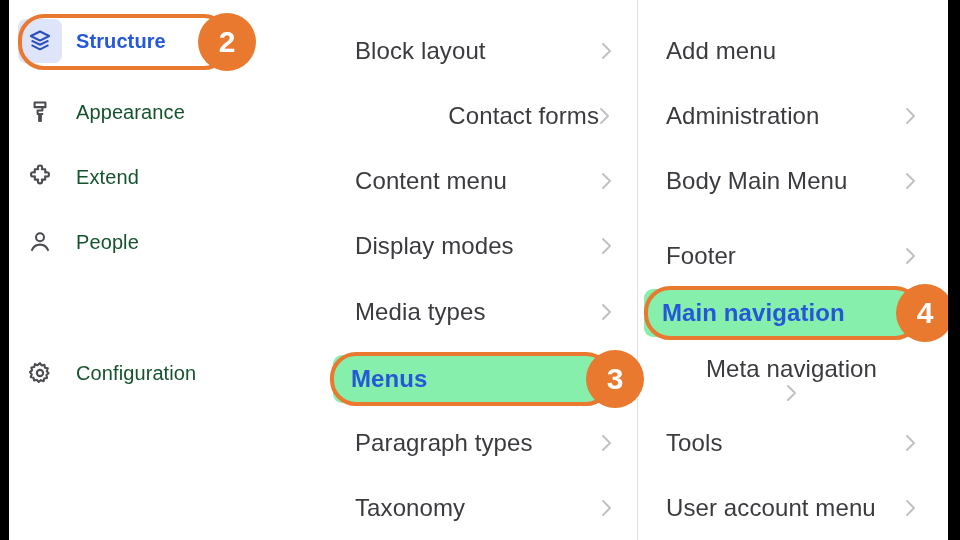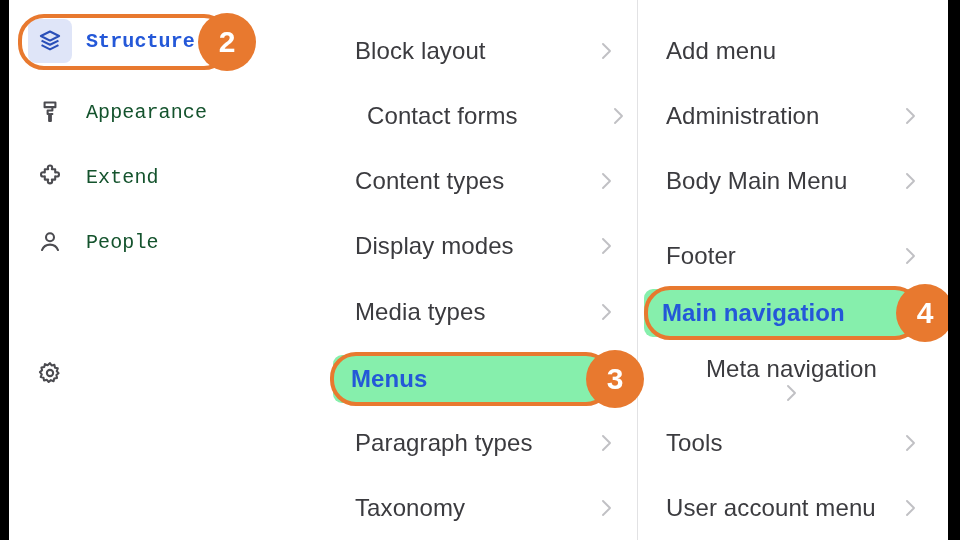--- a/index.html
+++ b/index.html
@@ -52,25 +52,24 @@
   .row {
     position: absolute;
     display: flex;
     align-items: center;
     box-sizing: border-box;
     height: 46px;
   }
 
   
   .nav-row {
-    left: 11px;
+    left: 1px;
     width: 250px;
     padding: 0 0 0 8px;
     border-radius: 8px;
-    font-family: Liberation Mono, monospace;
   }
   .nav-icon {
     width: 44px;
     min-width: 44px;
     height: 44px;
     display: flex;
     align-items: center;
     justify-content: center;
     border-radius: 8px;
   }
@@ -198,45 +197,46 @@
       </div>
 
 
       <div class="row nav-row" style="top:350px;">
         <span class="nav-icon">
           <svg width="26" height="26" viewBox="0 0 24 24" aria-hidden="true">
             <circle class="icon-stroke" cx="12" cy="12" r="2.9"></circle>
             <path class="icon-stroke" d="M12 2.9l1.5 2.2 2.6-.6.5 2.6 2.6.6-1 2.5 1.7 2-2 1.7.6 2.6-2.6.5-.6 2.6-2.5-1-2 1.7-1.7-2-2.6.6-.5-2.6-2.6-.6 1-2.5-1.7-2 2-1.7-.6-2.6 2.6-.5.6-2.6 2.5 1z"></path>
           </svg>
         </span>
+        <span class="nav-label">Configuration</span>
       </div>
     </div>
 
     <div class="panel panel-2">
 
       <div class="row menu-row" style="top:28px; left:8px; width:292px;">
         <span class="menu-label">Block layout</span>
         <span class="chev">
           <svg width="12" height="20" viewBox="0 0 12 20">
               <path d="M2 3l7 7-7 7" fill="none" stroke="#b6b6ba" stroke-width="1.9" stroke-linecap="round" stroke-linejoin="round"></path>
             </svg>
         </span>
       </div>
 
-      <div class="row menu-row" style="top:93px; left:20px; width:292px;">
+      <div class="row menu-row" style="top:93px; left:6px; width:292px;justify-content:flex-end;">
         <span class="menu-label">Contact forms</span>
         <span class="chev">
           <svg width="12" height="20" viewBox="0 0 12 20">
               <path d="M2 3l7 7-7 7" fill="none" stroke="#b6b6ba" stroke-width="1.9" stroke-linecap="round" stroke-linejoin="round"></path>
             </svg>
         </span>
       </div>
 
       <div class="row menu-row" style="top:158px; left:8px; width:292px;">
-        <span class="menu-label">Content types</span>
+        <span class="menu-label">Content menu</span>
         <span class="chev">
           <svg width="12" height="20" viewBox="0 0 12 20">
               <path d="M2 3l7 7-7 7" fill="none" stroke="#b6b6ba" stroke-width="1.9" stroke-linecap="round" stroke-linejoin="round"></path>
             </svg>
         </span>
       </div>
 
       <div class="row menu-row" style="top:223px; left:8px; width:292px;">
         <span class="menu-label">Display modes</span>
         <span class="chev">

